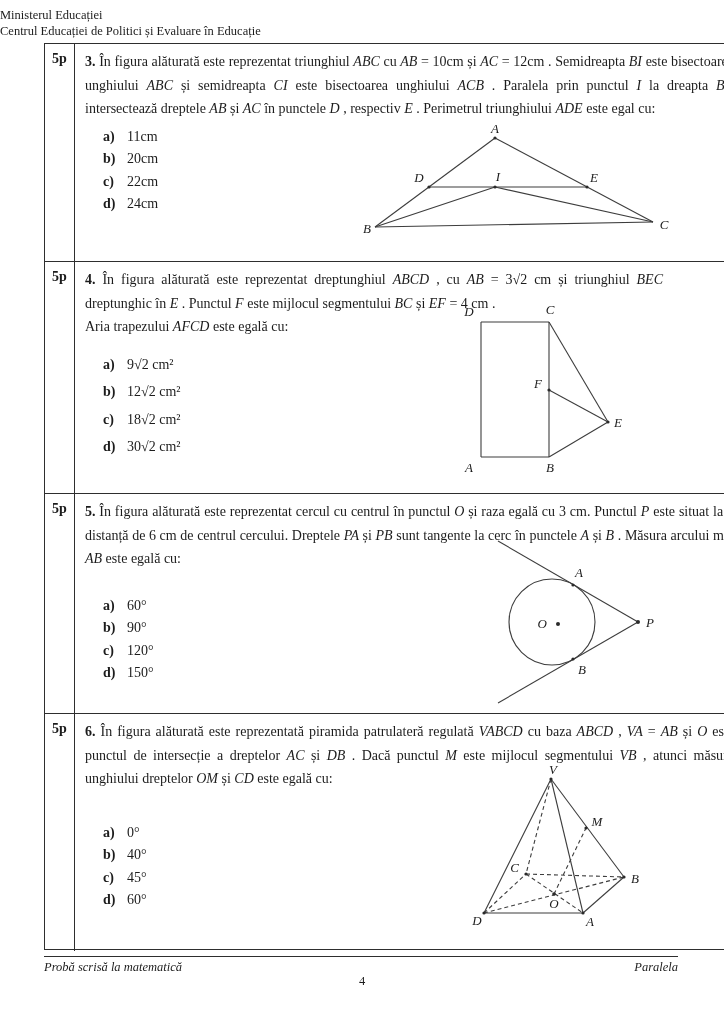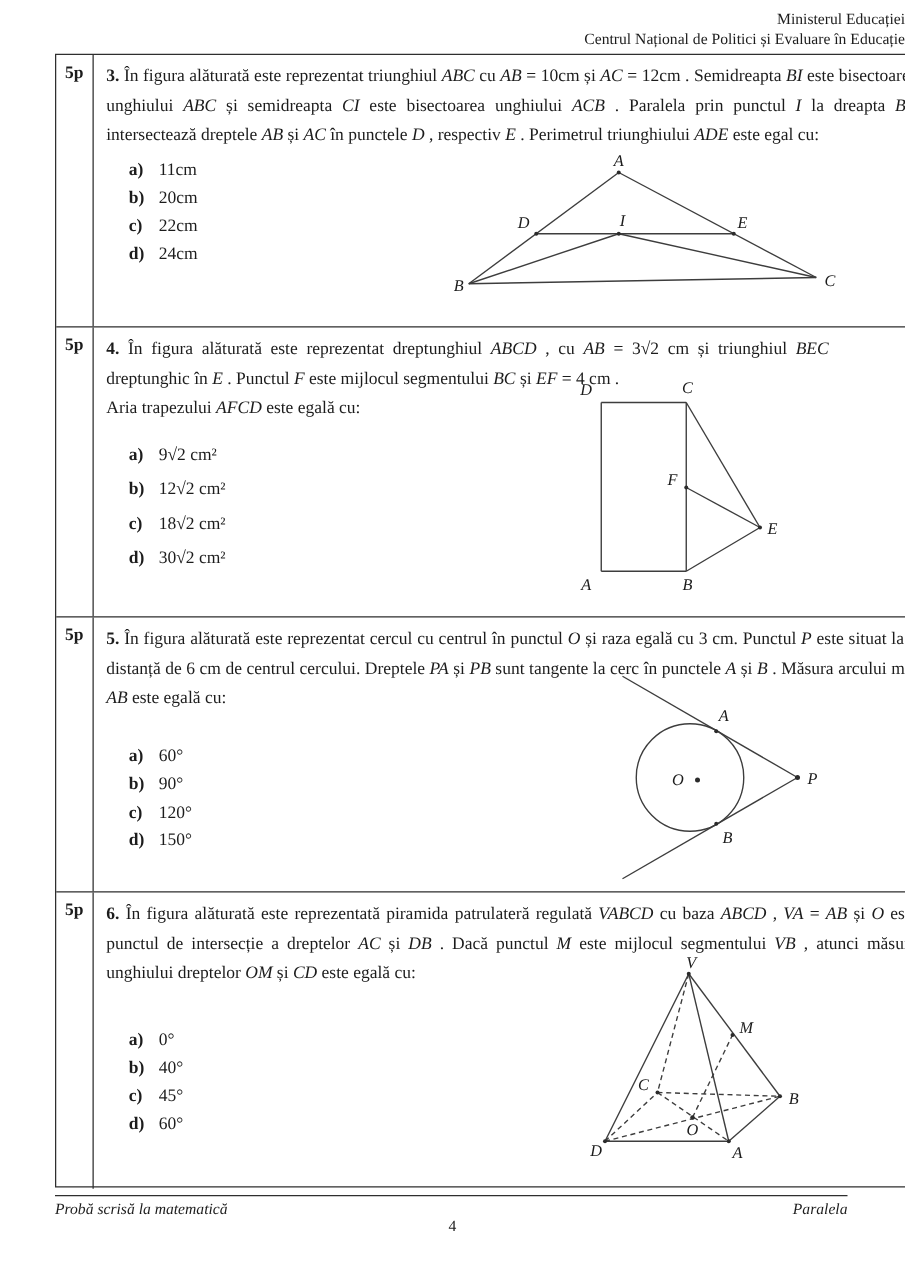--- a/index.html
+++ b/index.html
@@ -2,21 +2,21 @@
 <html><head>
 <meta charset="utf-8">
 <style>
   * { margin:0; padding:0; box-sizing:border-box; }
   html,body { background:#e8e8e8; }
   .page {
     position:relative; width:724px; height:1024px; background:#ffffff;
     font-family:"Liberation Serif", serif; color:#1c1c1c; margin:0 auto;
     overflow:hidden;
   }
-  .header { position:absolute; top:7px; left:0; width:100%; text-align:right;
+  .header { position:absolute; top:7px; left:0; width:100%; text-align:left;
     font-size:12.5px; line-height:16px; }
   .qtable {
     position:absolute; top:43px; left:44px; width:700px; height:907px;
     border:1.3px solid #2e2e2e;
   }
   .row { position:relative; display:flex; border-top:1px solid #2e2e2e; }
   .row:first-child { border-top:none; }
   .cell-points { width:30px; border-right:1px solid #2e2e2e; text-align:center;
     font-weight:bold; font-size:14px; padding-top:7px; flex:0 0 30px; }
   .cell-content { flex:1; position:relative; }
@@ -39,21 +39,21 @@
     justify-content:space-between; font-size:12.5px;font-style:italic; }
   .page-num { position:absolute; top:974px; left:0; width:100%; text-align:center; font-size:12.5px; }
 </style>
 </head>
 <body>
 
 <div class="page">
 
   <div class="header">
     <div>Ministerul Educației</div>
-    <div>Centrul Național de Politici și Evaluare în Educație</div>
+    <div>Centrul Educației de Politici și Evaluare în Educație</div>
   </div>
 
   <div class="qtable">
 
     <div class="row" style="height:217px;">
       <div class="cell-points">5p</div>
       <div class="cell-content">
         <div class="para"><span class="seg-b">3.</span><span class="seg-n"> În figura alăturată este reprezentat triunghiul </span><span class="seg-m">ABC</span><span class="seg-n"> cu </span><span class="seg-m">AB</span><span class="seg-n"> = 10cm și </span><span class="seg-m">AC</span><span class="seg-n"> = 12cm . Semidreapta </span><span class="seg-m">BI</span><span class="seg-n"> este bisectoarea unghiului </span><span class="seg-m">ABC</span><span class="seg-n"> și semidreapta </span><span class="seg-m">CI</span><span class="seg-n"> este bisectoarea unghiului </span><span class="seg-m">ACB</span><span class="seg-n"> . Paralela prin punctul </span><span class="seg-m">I</span><span class="seg-n"> la dreapta </span><span class="seg-m">BC</span><span class="seg-n"> intersectează dreptele </span><span class="seg-m">AB</span><span class="seg-n"> și </span><span class="seg-m">AC</span><span class="seg-n"> în punctele </span><span class="seg-m">D</span><span class="seg-n"> , respectiv </span><span class="seg-m">E</span><span class="seg-n"> . Perimetrul triunghiului </span><span class="seg-m">ADE</span><span class="seg-n"> este egal cu:</span></div>
         <div class="answers sp22" style="margin-top:5px;">
           <div class="ans">

